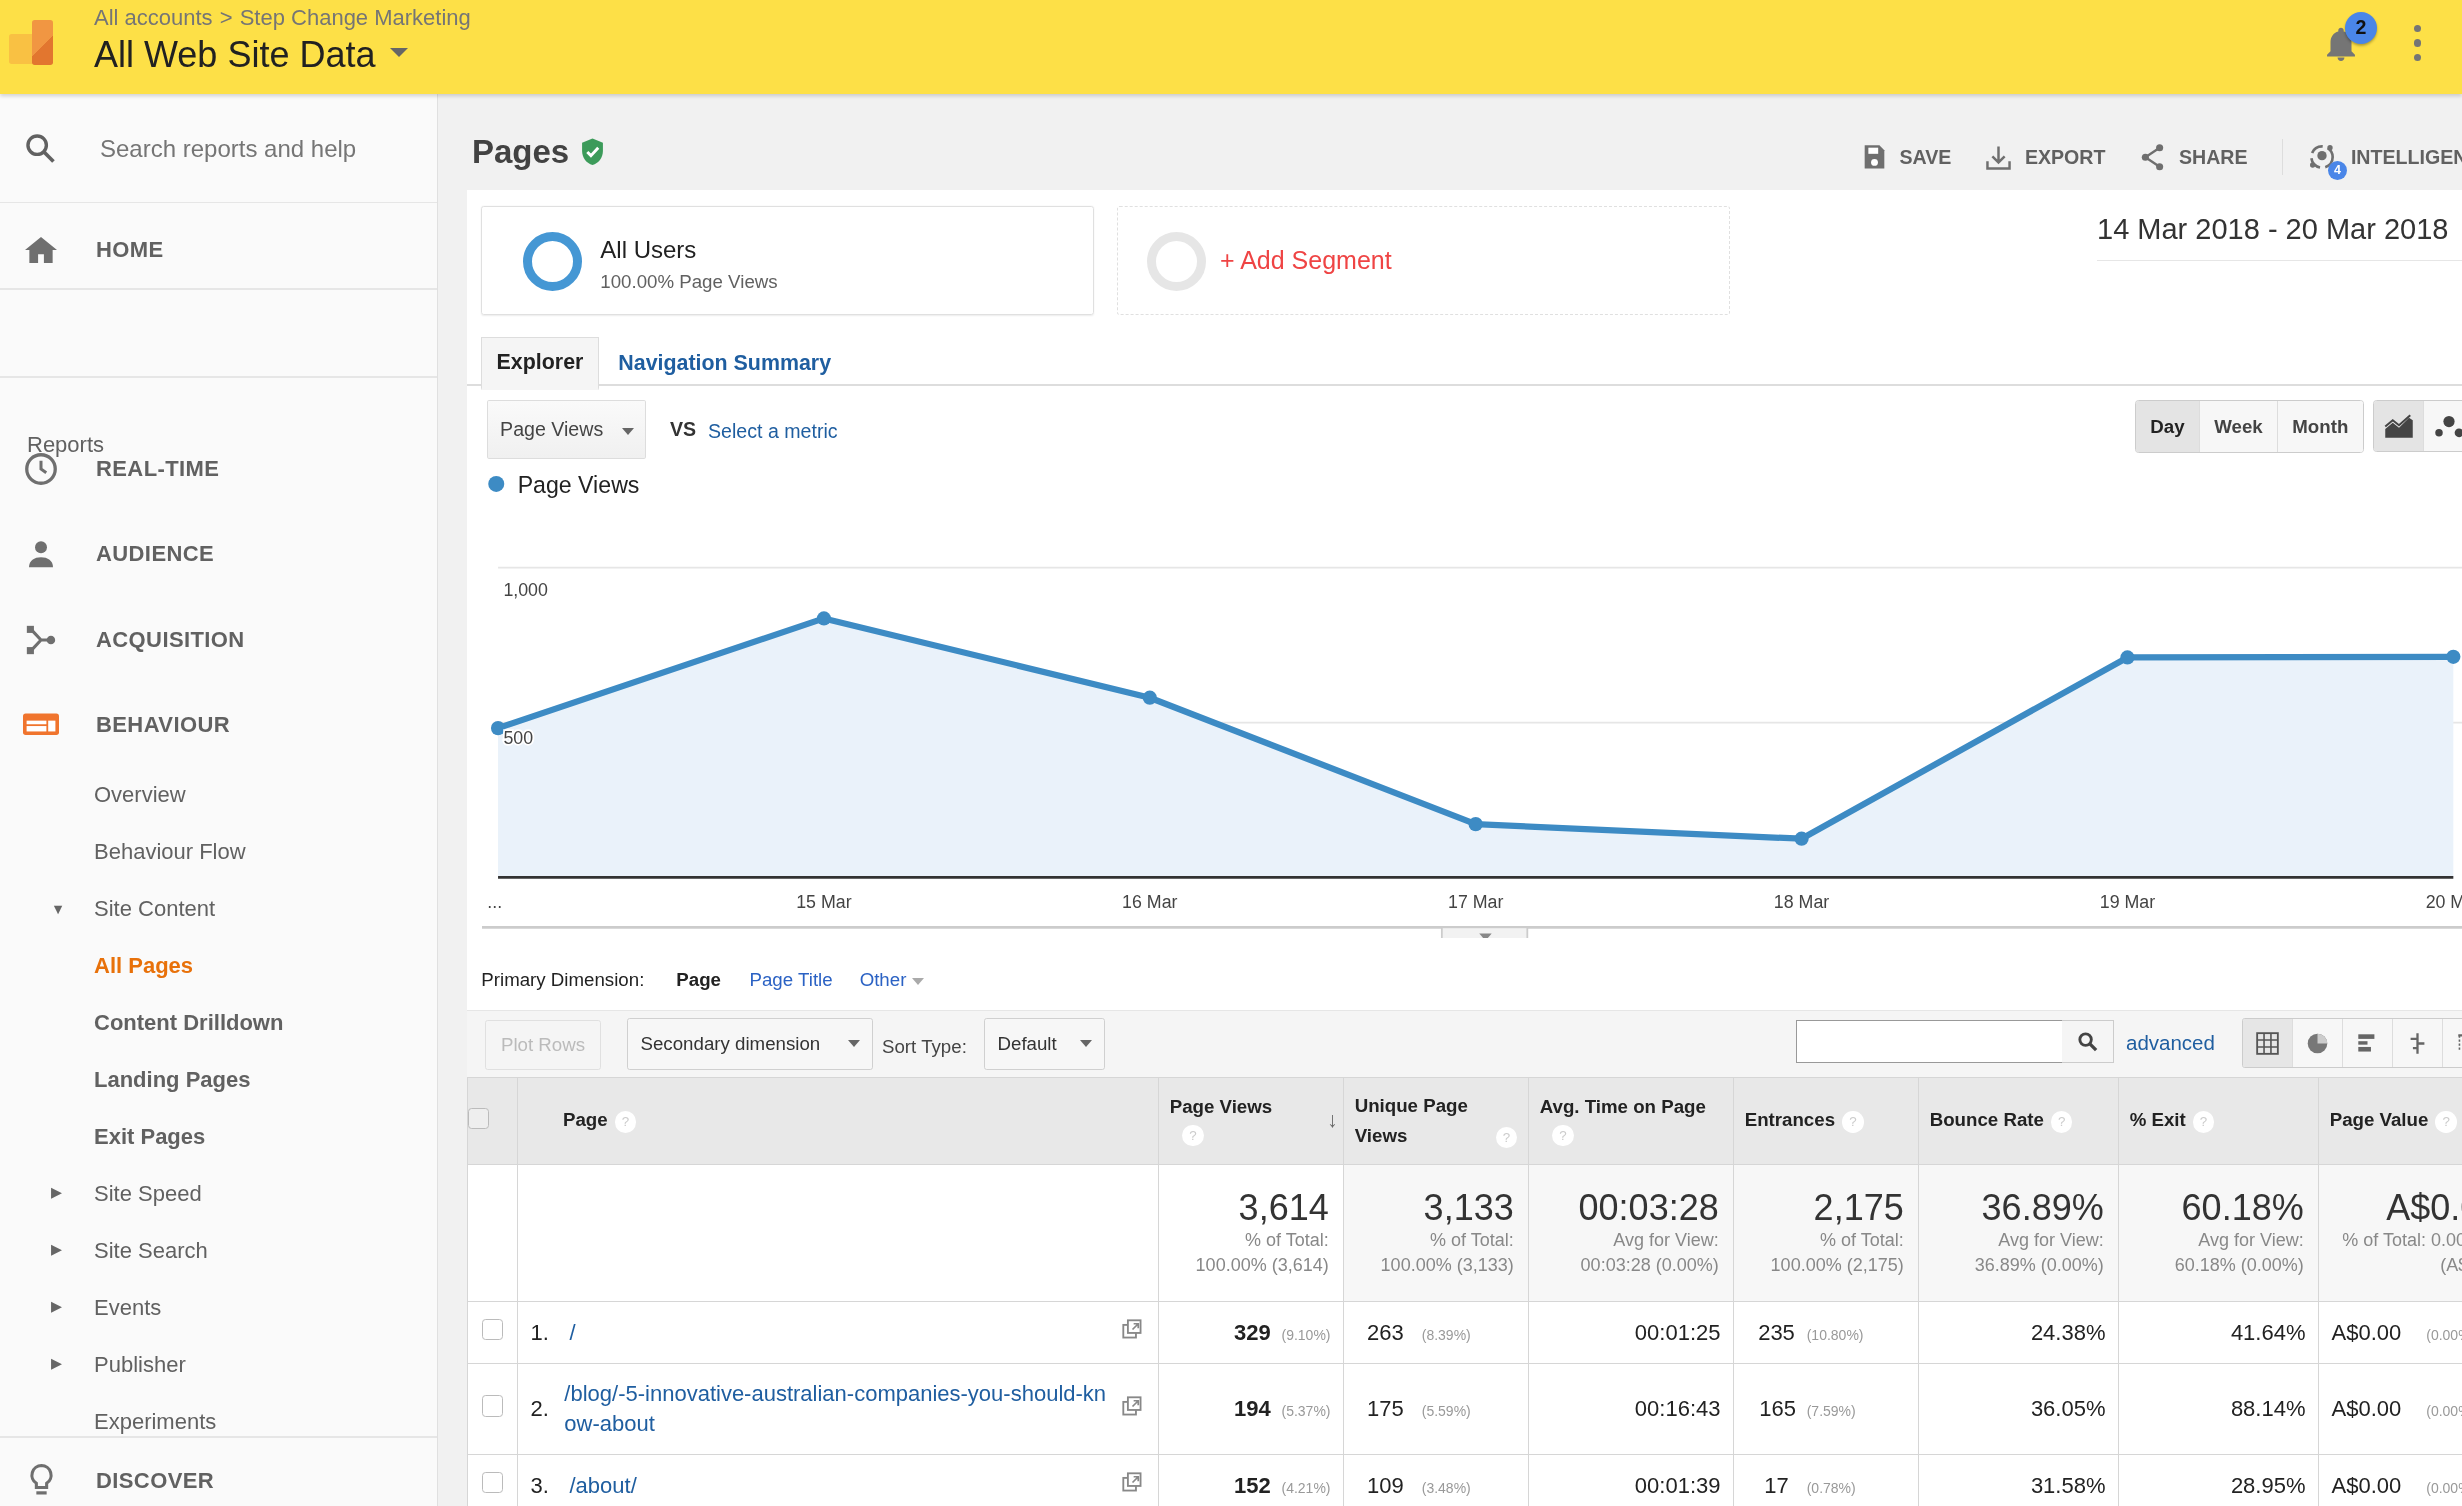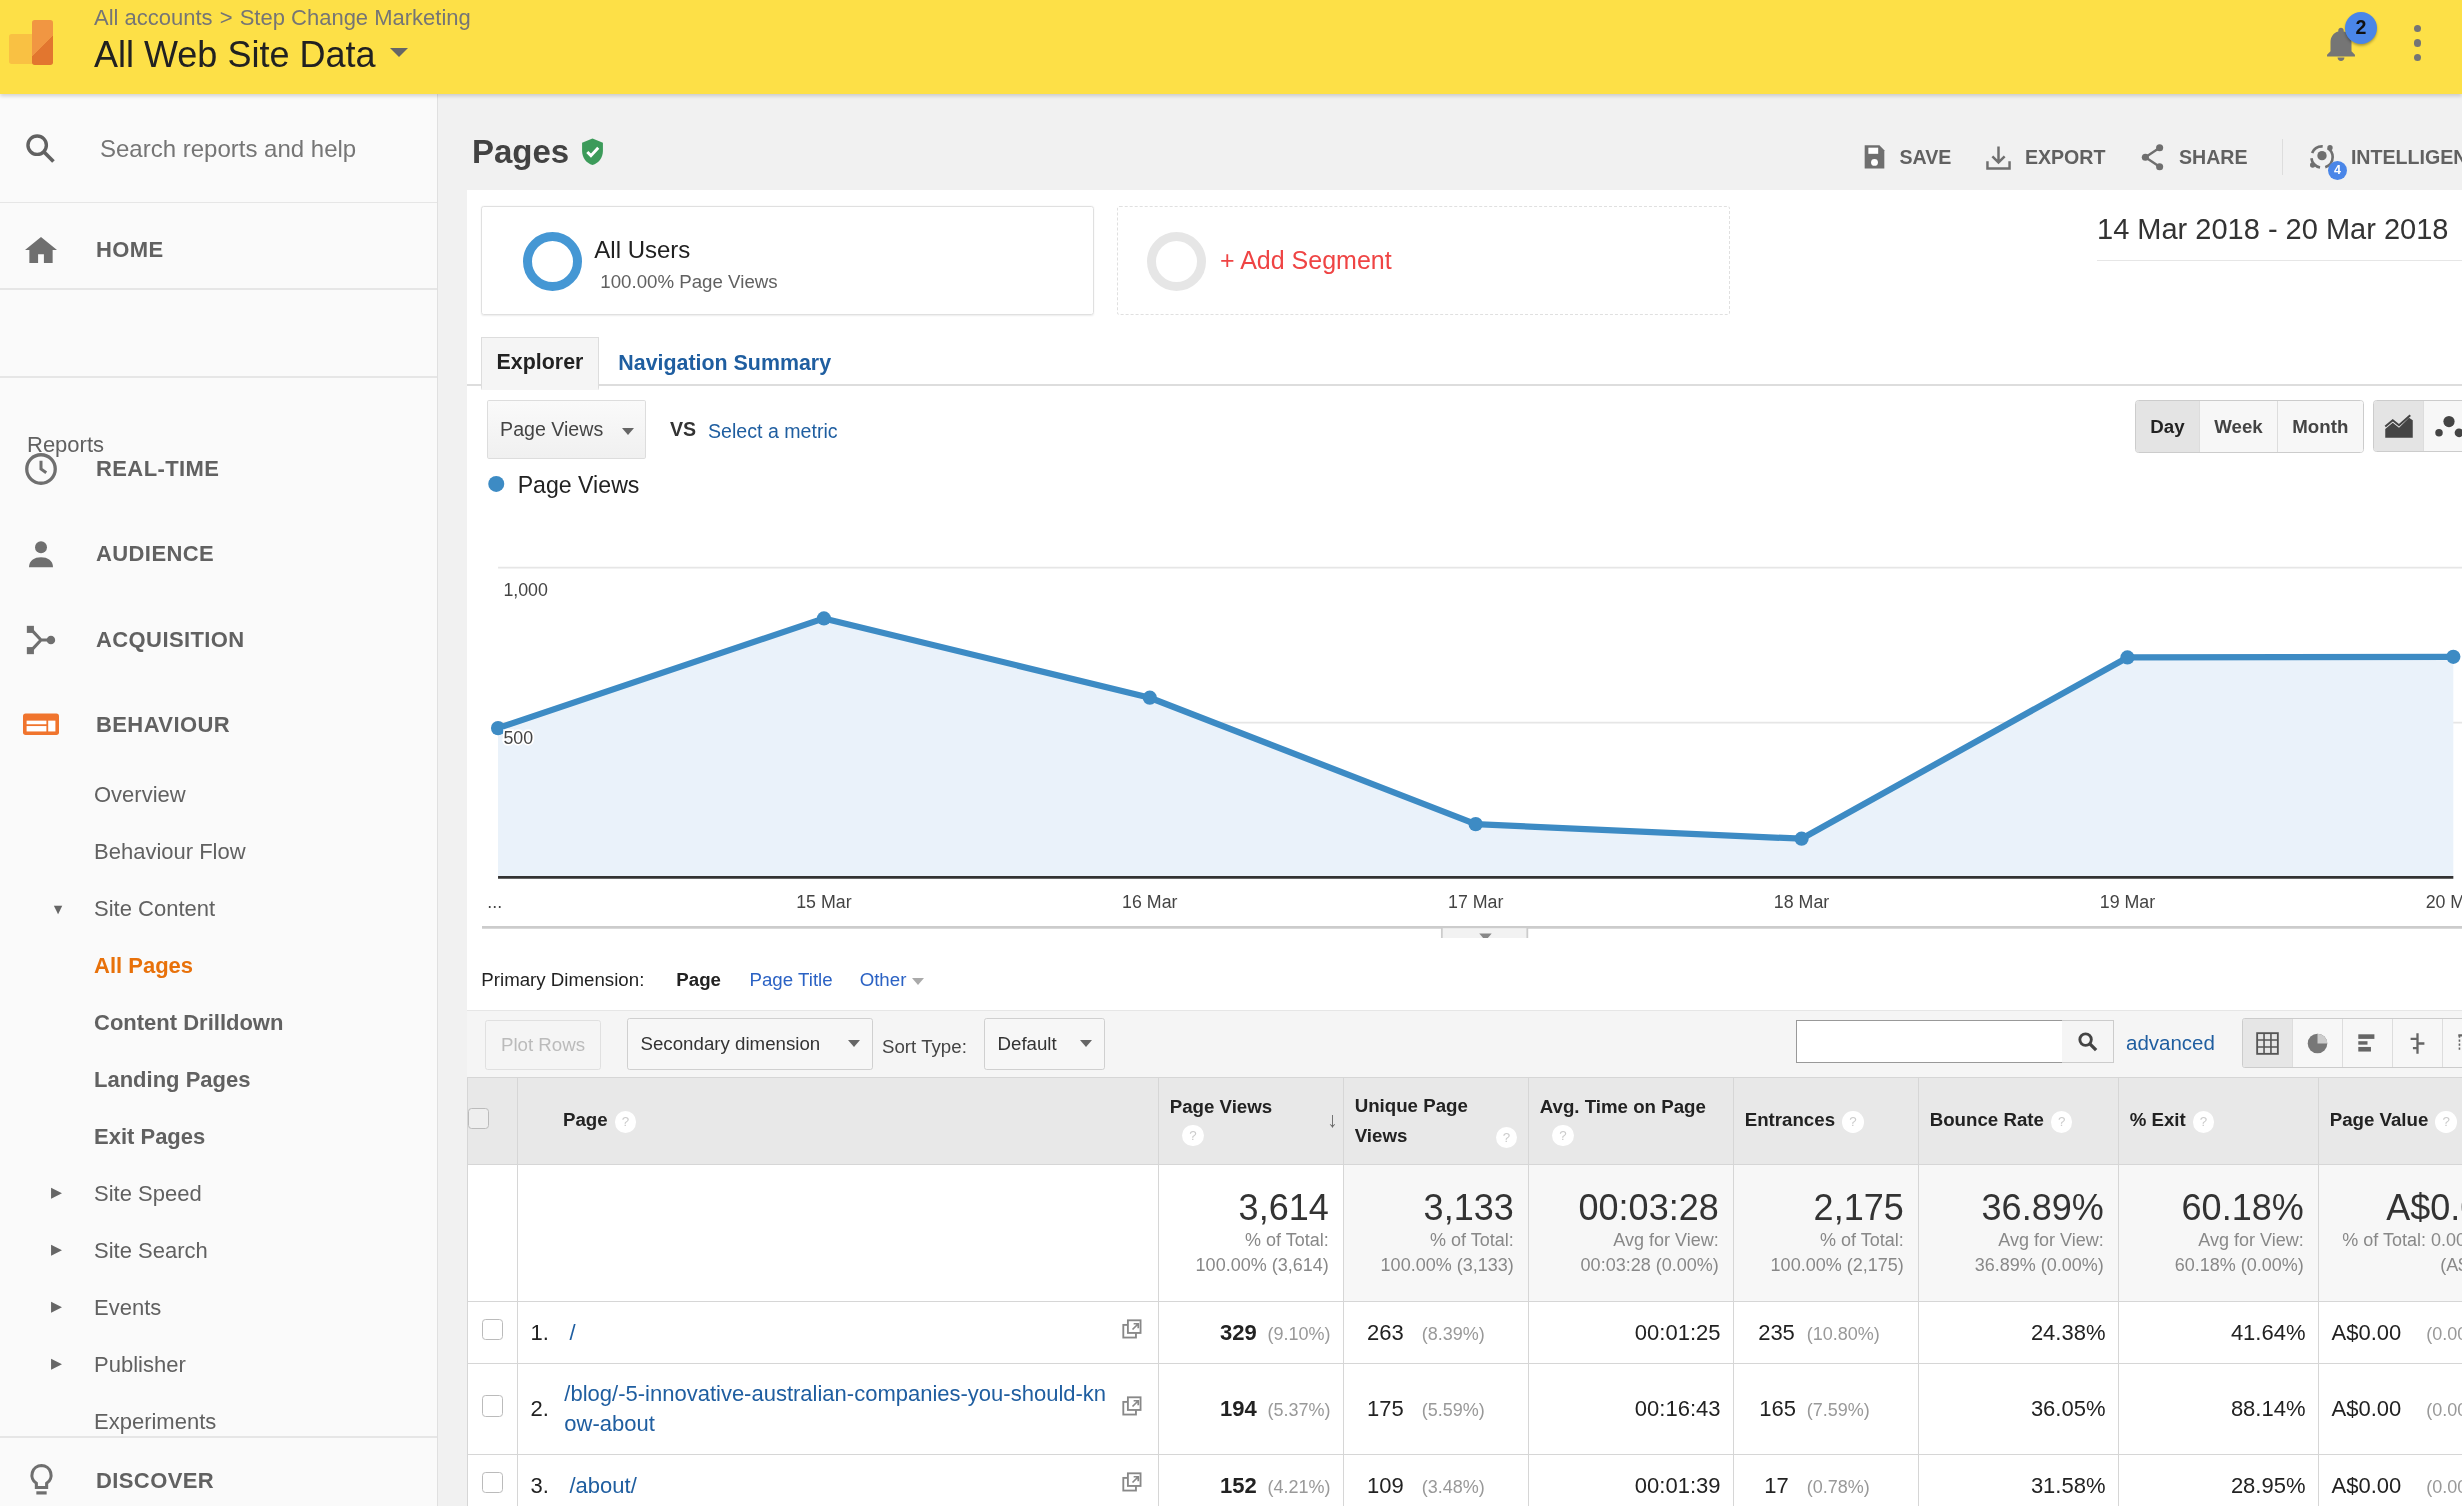--- a/index.html
+++ b/index.html
@@ -47,21 +47,21 @@
   .intel { position: relative; }
   .intel .ib { position: absolute; left: 21.4px; top: 19.6px; width: 19.6px; height: 19.6px; border-radius: 50%; background: #4a86e8; color: #fff; font-size: 12.5px; font-weight: bold; display: flex; align-items: center; justify-content: center; }
 
   .content { position: absolute; left: 27px; top: 96px; width: 1996px; height: 1318px; background: #fff; }
   .seg { position: absolute; top: 16px; height: 109px; border-radius: 2.7px; }
   .seg-all { left: 14.3px; width: 613px; border: 1.8px solid #e0e0e0; box-shadow: 0 0.9px 1.8px rgba(0,0,0,0.08); }
   .seg-add { left: 650px; width: 613px; border: 1.8px dashed #e0e0e0; }
   .seg .ring { position: absolute; left: 41px; top: 25px; width: 59px; height: 59px; border-radius: 50%; }
   .seg-all .ring { border: 9px solid #4597d4; }
   .seg-add .ring { border: 9px solid #e6e6e6; left: 28.5px; }
-  .seg-all .name { position: absolute; left: 112px; top: 28.5px; font-size: 24px; color: #212121; }
+  .seg-all .name { position: absolute; left: 118px; top: 28.5px; font-size: 24px; color: #212121; }
   .seg-all .sub2 { position: absolute; left: 118px; top: 64px; font-size: 18.7px; color: #616161; }
   .seg-add .name { position: absolute; left: 102px; top: 39px; font-size: 25px; color: #ef4444; }
   .daterange { position: absolute; left: 1630px; top: 23px; font-size: 29px; color: #333; white-space: nowrap; padding-bottom: 14.3px; border-bottom: 1.8px solid #e6e6e6; width: 374px; }
 
   .tabs { position: absolute; left: 0; top: 143px; width: 1996px; height: 53px; border-bottom: 2.7px solid #ddd; }
   .tab { position: absolute; top: 3.6px; height: 53px; font-size: 21.4px; font-weight: bold; display: flex; align-items: center; padding: 0 14.3px; }
   .tab.active { left: 14.3px; background: #f5f5f5; border: 1.8px solid #ddd; border-bottom: 2.7px solid #f5f5f5; color: #222; }
   .tab.link { left: 137px; color: #1f5ea0; }
 
   .metric-sel { position: absolute; left: 19.6px; top: 210px; width: 159px; height: 59px; border: 1.8px solid #ddd; border-radius: 1.8px; background: linear-gradient(#fafafa,#f0f0f0); font-size: 19.6px; color: #444; display: flex; align-items: center; padding-left: 12.5px; }
@@ -106,21 +106,21 @@
   table.data th { background: #e8e8e8; height: 87px; font-size: 18.7px; color: #222; text-align: left; padding: 0 10.7px; font-weight: bold; }
   .q { display: inline-block; width: 21.4px; height: 21.4px; border-radius: 50%; background: #fff; color: #ccc; font-size: 13.4px; text-align: center; line-height: 21.4px; font-weight: normal; margin-left: 7.1px; }
   .th-pv { position: relative; }
   .sort-arrow { position: absolute; right: 5.3px; top: 30px; font-size: 21.4px; color: #666; }
   tr.tot td { background: #f7f7f7; height: 137px; text-align: right; padding: 0 14.3px; }
   tr.tot td.first { background: #fff; }
   .tot-big { font-size: 36px; color: #333; line-height: 1.1; }
   .tot-sub { font-size: 18px; color: #888; line-height: 1.4; white-space: nowrap; }
   tr.row td { background: #fff; font-size: 22px; color: #222; padding: 0 12.5px; }
   tr.row td.num { text-align: right; white-space: nowrap; }
-  .pct { font-size: 18px; color: #999; margin-left: 10.7px; margin-top: 33px; }
+  .pct { font-size: 14px; color: #999; margin-left: 10.7px; margin-top: 33px; }
   .bold { font-weight: bold; }
   .rownum { display: inline-block; width: 39px; }
   .pagelink { color: #1f5ea0; font-size: 22px; line-height: 1.35; }
   .pagecell { position: relative; padding-right: 45px !important; }
   .pagecell .cellinner { display: flex; align-items: center; }
   .ext { position: absolute; right: 14.3px; top: 50%; margin-top: -14.3px; }
   .cb { display: inline-block; width: 21.4px; height: 21.4px; border: 1.8px solid #bbb; border-radius: 3.6px; background: #fff; }
   .cbcell { text-align: center; padding: 0 !important; }
   tr.row1 td { height: 62px; }
   tr.row2 td { height: 91px; }

